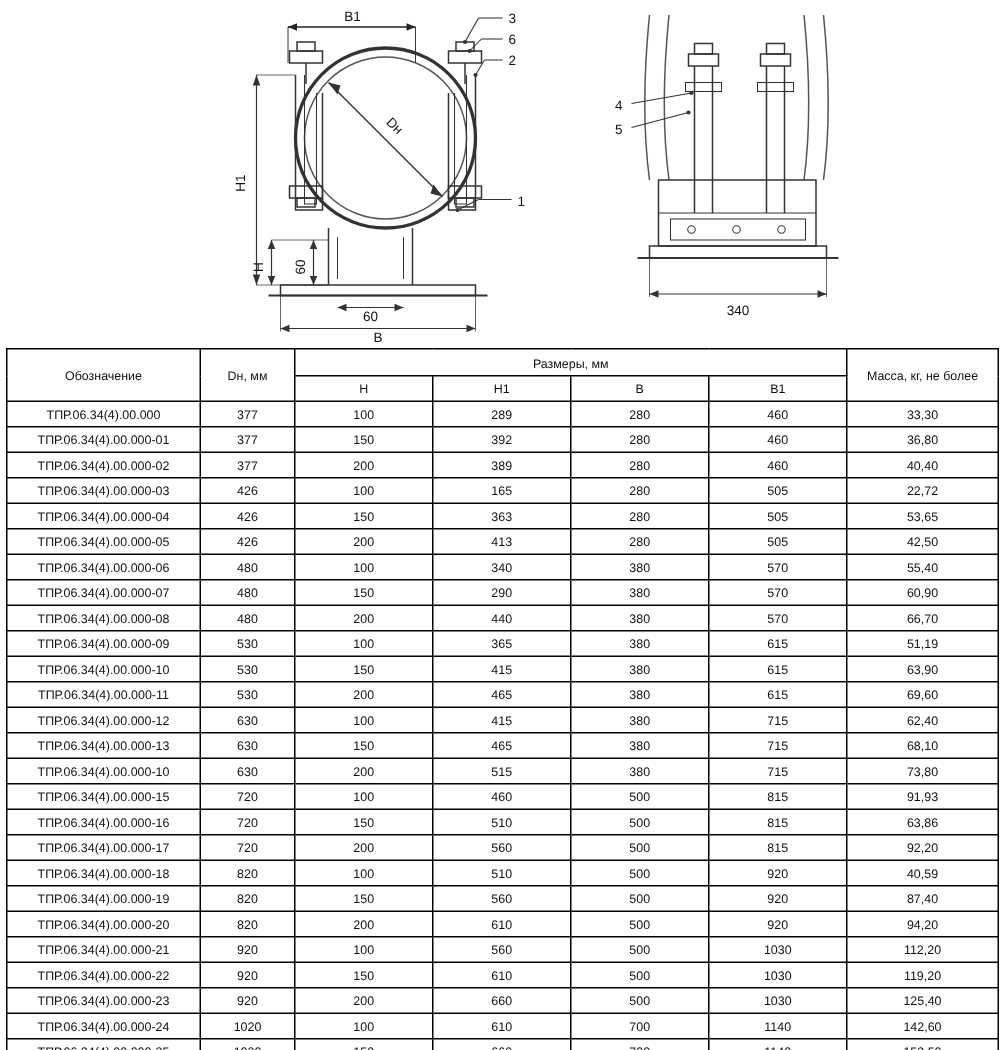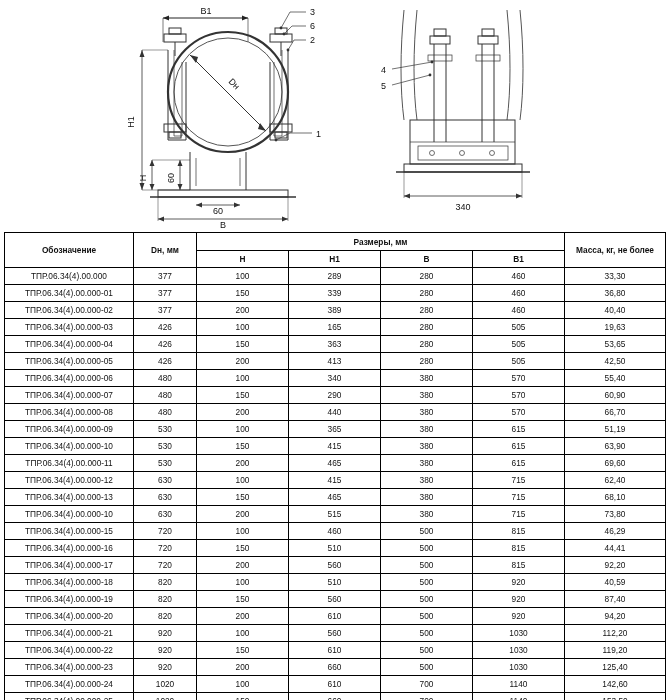--- a/index.html
+++ b/index.html
@@ -11,20 +11,21 @@
     width: 670px;
     height: 700px;
     font-family: "Liberation Sans", sans-serif;
     color: #111;
     overflow: hidden;
   }
   .page {
     position: relative;
     width: 562px;
     height: 700px;
+    padding-left: 29px;
   }
 
   
   .drawing {
     position: relative;
     width: 670px;
     height: 232px;
     box-sizing: border-box;
   }
   .dwg-svg {
@@ -51,21 +52,21 @@
     padding: 0;
     height: 16px;
     line-height: 16px;
     text-align: center;
     vertical-align: middle;
     font-weight: normal;
     white-space: nowrap;
     overflow: hidden;
   }
   table.spec th {
-    font-weight: bold;
+    font-weight: normal;
     font-size: 8.3px;
   }
   .col-desig { width: 128px; text-align: left; padding-left: 4px; }
   th.col-desig { text-align: center; padding-left: 0; }
   .col-dn { width: 62px; }
   .col-h { width: 92px; }
   .col-h1 { width: 92px; }
   .col-b { width: 92px; }
   .col-b1 { width: 92px; }
   .col-mass { width: 100px; }
@@ -234,42 +235,42 @@
             <td class="col-h">100</td>
             <td class="col-h1">289</td>
             <td class="col-b">280</td>
             <td class="col-b1">460</td>
             <td class="col-mass">33,30</td>
           </tr>
           <tr>
             <td class="col-desig">ТПР.06.34(4).00.000-01</td>
             <td class="col-dn">377</td>
             <td class="col-h">150</td>
-            <td class="col-h1">339</td>
+            <td class="col-h1">392</td>
             <td class="col-b">280</td>
             <td class="col-b1">460</td>
             <td class="col-mass">36,80</td>
           </tr>
           <tr>
             <td class="col-desig">ТПР.06.34(4).00.000-02</td>
             <td class="col-dn">377</td>
             <td class="col-h">200</td>
             <td class="col-h1">389</td>
             <td class="col-b">280</td>
             <td class="col-b1">460</td>
             <td class="col-mass">40,40</td>
           </tr>
           <tr>
             <td class="col-desig">ТПР.06.34(4).00.000-03</td>
             <td class="col-dn">426</td>
             <td class="col-h">100</td>
             <td class="col-h1">165</td>
             <td class="col-b">280</td>
             <td class="col-b1">505</td>
-            <td class="col-mass">19,63</td>
+            <td class="col-mass">22,72</td>
           </tr>
           <tr>
             <td class="col-desig">ТПР.06.34(4).00.000-04</td>
             <td class="col-dn">426</td>
             <td class="col-h">150</td>
             <td class="col-h1">363</td>
             <td class="col-b">280</td>
             <td class="col-b1">505</td>
             <td class="col-mass">53,65</td>
           </tr>
@@ -363,30 +364,30 @@
             <td class="col-b1">715</td>
             <td class="col-mass">73,80</td>
           </tr>
           <tr>
             <td class="col-desig">ТПР.06.34(4).00.000-15</td>
             <td class="col-dn">720</td>
             <td class="col-h">100</td>
             <td class="col-h1">460</td>
             <td class="col-b">500</td>
             <td class="col-b1">815</td>
-            <td class="col-mass">46,29</td>
+            <td class="col-mass">91,93</td>
           </tr>
           <tr>
             <td class="col-desig">ТПР.06.34(4).00.000-16</td>
             <td class="col-dn">720</td>
             <td class="col-h">150</td>
             <td class="col-h1">510</td>
             <td class="col-b">500</td>
             <td class="col-b1">815</td>
-            <td class="col-mass">44,41</td>
+            <td class="col-mass">63,86</td>
           </tr>
           <tr>
             <td class="col-desig">ТПР.06.34(4).00.000-17</td>
             <td class="col-dn">720</td>
             <td class="col-h">200</td>
             <td class="col-h1">560</td>
             <td class="col-b">500</td>
             <td class="col-b1">815</td>
             <td class="col-mass">92,20</td>
           </tr>

